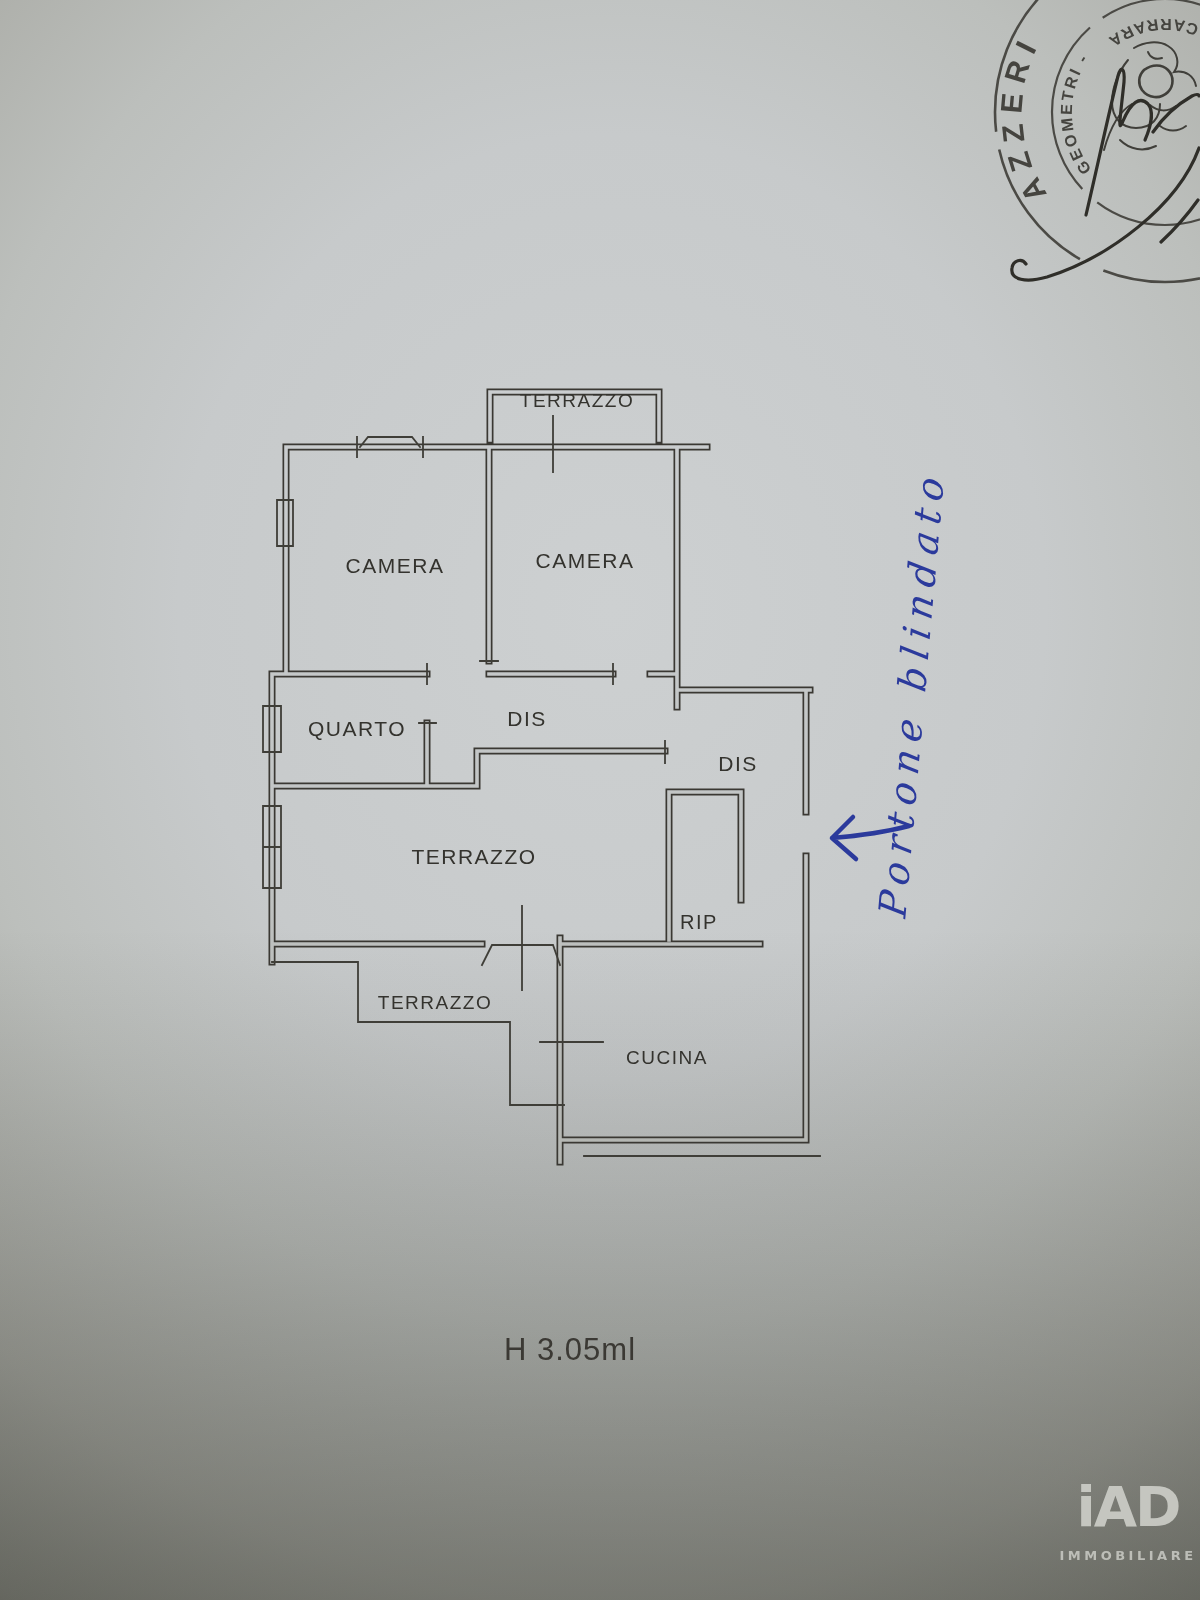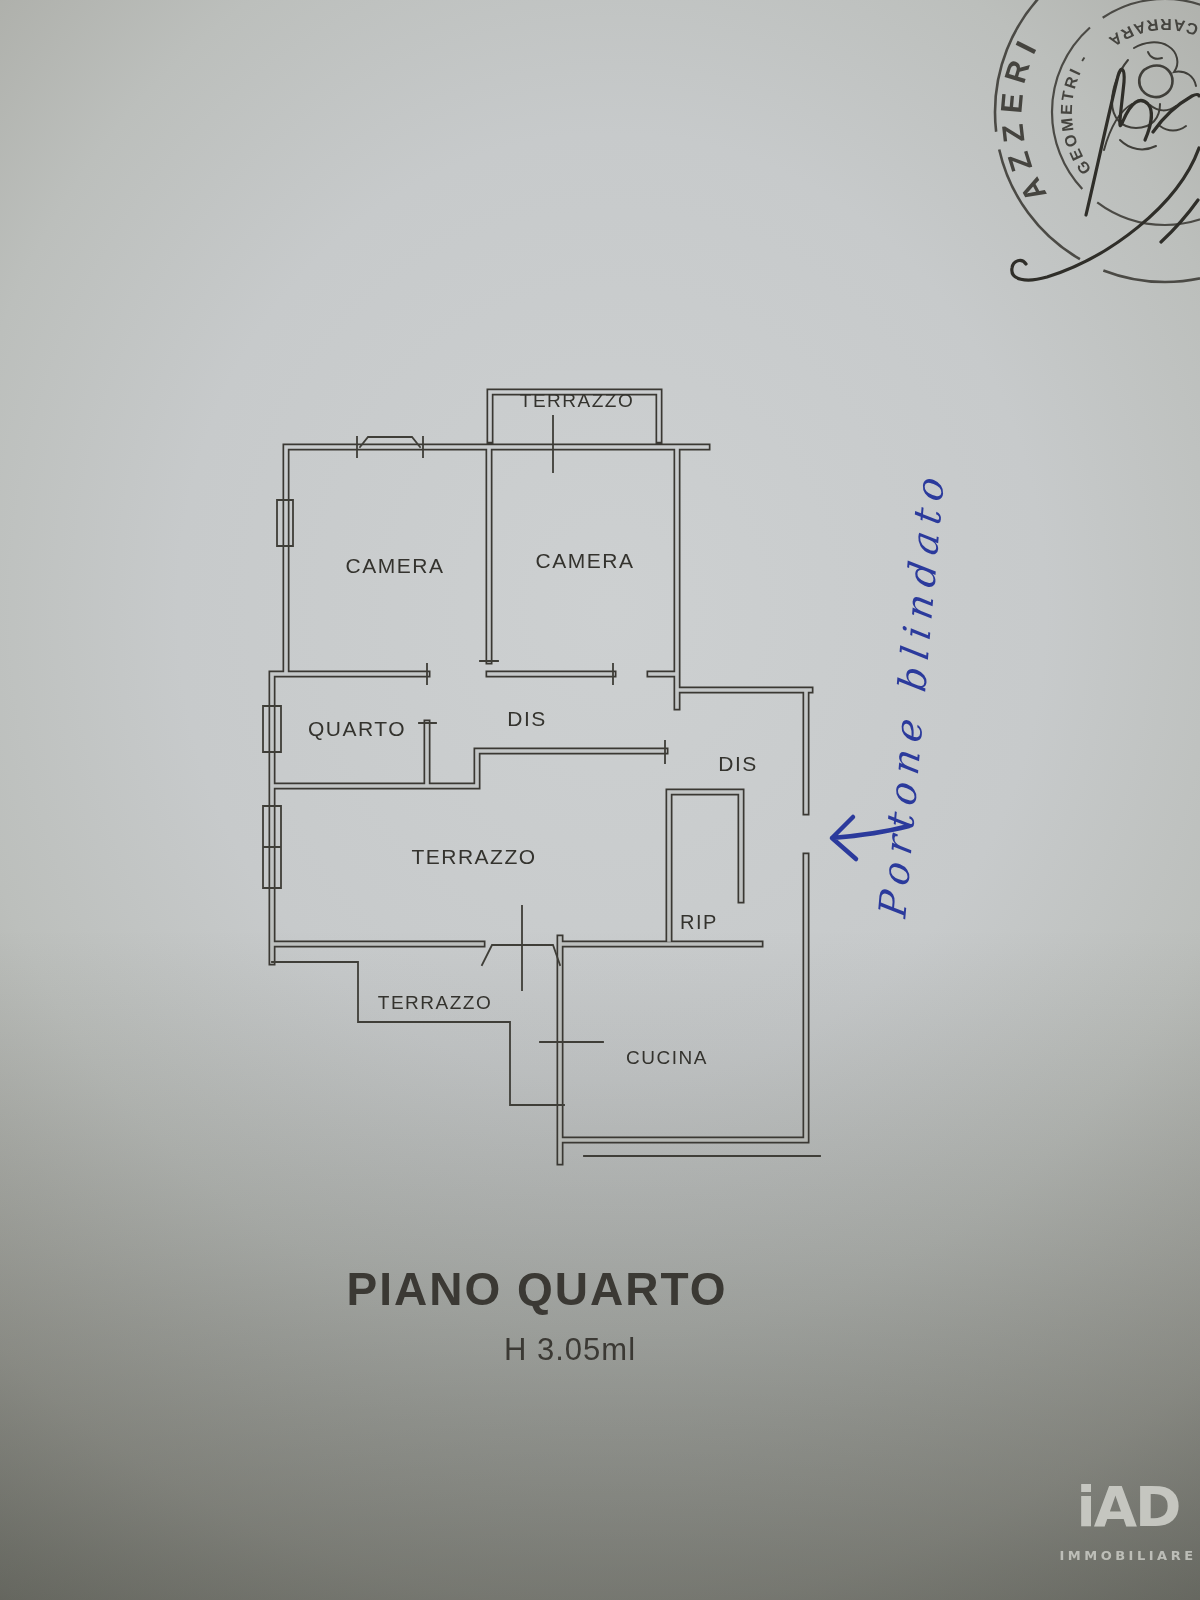--- a/index.html
+++ b/index.html
@@ -178,23 +178,20 @@
     </g>
 
     <g fill="none" stroke="#2f2e29" stroke-width="3.2" stroke-linecap="round">
       <path d="M1199,148 C1178,206 1108,258 1047,277 C1026,283 1010,280 1012,268 C1013,260 1022,258 1026,264"></path>
       <path d="M1086,215 C1097,168 1109,112 1118,76 C1121,65 1125,68 1124,82 C1121,112 1117,136 1123,121 C1131,102 1140,96 1148,104 C1154,111 1151,126 1145,140"></path>
       <path d="M1153,132 C1164,116 1178,104 1192,96 C1196,94 1199,94 1199,96"></path>
       <path d="M1161,242 C1174,230 1188,214 1198,200"></path>
     </g>
   </svg>
 
-  <div class="title-block">
-    <span class="title-floor">PIANO QUARTO</span>
-  </div>
   <div class="title-height">H 3.05ml</div>
 
   <div class="logo">
     <div class="logo-brand">iAD</div>
     <div class="logo-sub">IMMOBILIARE</div>
   </div>
 
 </div>
 
 </body></html>

